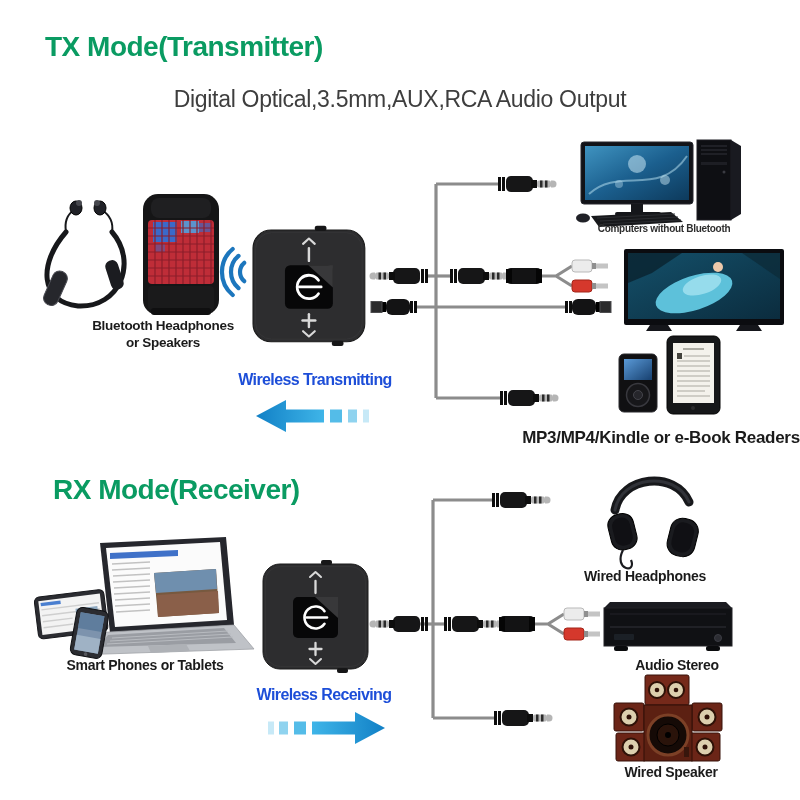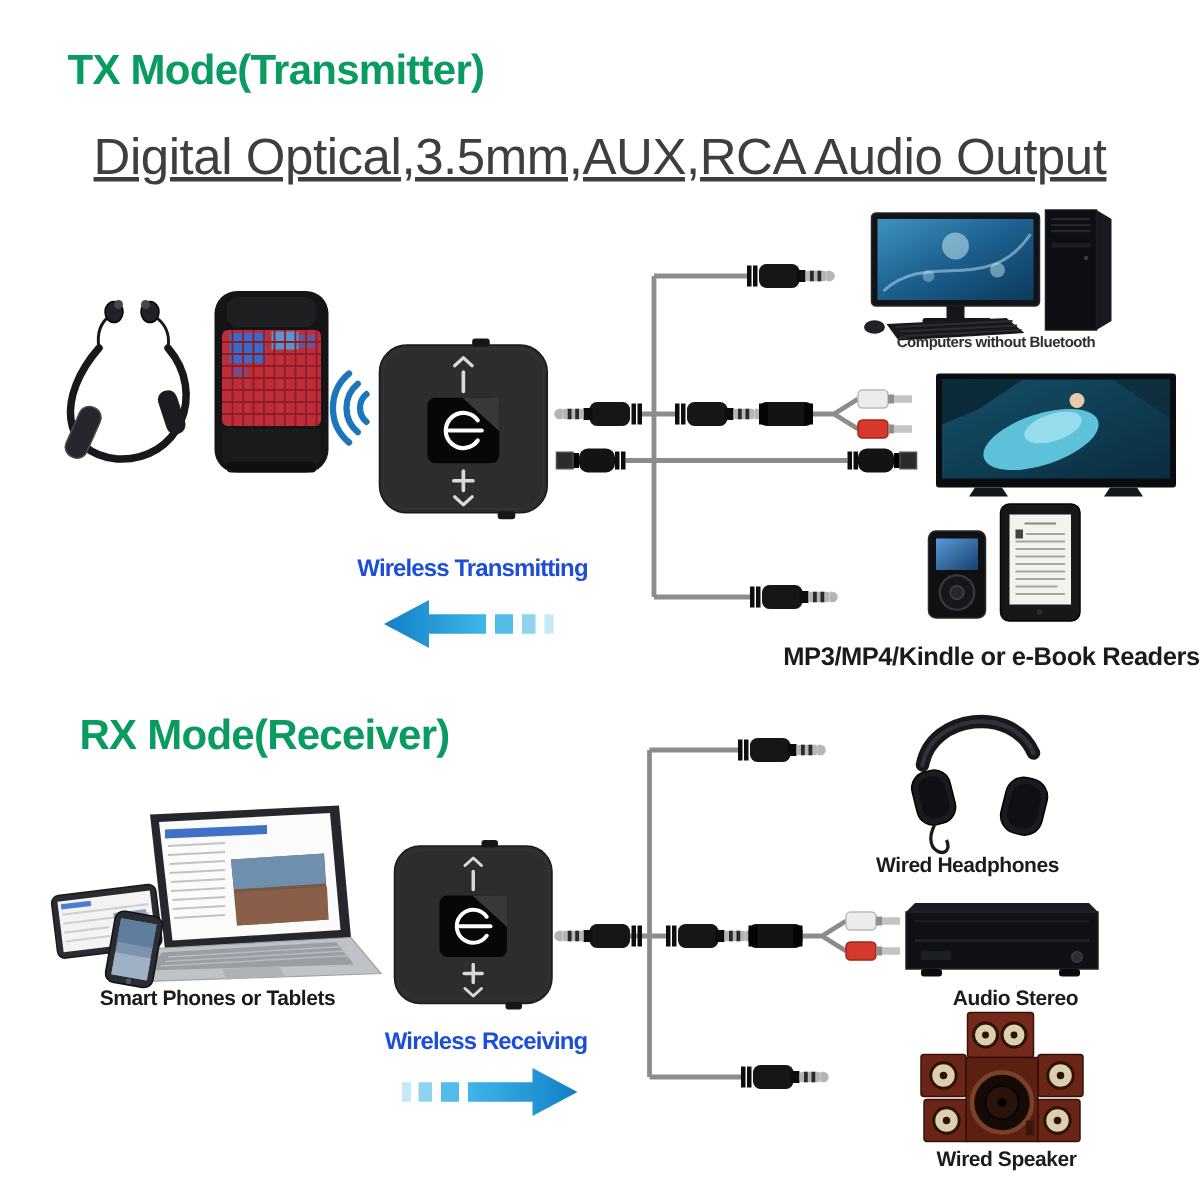--- a/index.html
+++ b/index.html
@@ -1,20 +1,20 @@
 <!DOCTYPE html>
 <html><head>
 <meta charset="utf-8">
 <style>
   html,body{margin:0;padding:0;background:#fff;}
   .stage{position:relative;width:800px;height:800px;background:#fff;
          font-family:"Liberation Sans",sans-serif;overflow:hidden;}
   .abs{position:absolute;}
   .h1{font-weight:bold;font-size:28px;color:#0a9b62;letter-spacing:-0.5px;white-space:nowrap;margin-left:18px;}
-  .subtitle{font-size:34px;color:#3e3e3e;width:800px;text-align:center;letter-spacing:-0.3px;text-decoration:underline;}
+  .subtitle{font-size:23px;color:#3e3e3e;width:800px;text-align:center;letter-spacing:-0.3px;}
   .dlabel{font-weight:bold;font-size:13.5px;color:#1b1b1b;text-align:center;
           transform:translateX(-50%);letter-spacing:-0.3px;line-height:1.25;white-space:nowrap;}
   .small{font-size:10px;font-weight:600;color:#2e2e2e;}
   .mid{font-size:14px;}
   .wless{font-weight:bold;font-size:16px;color:#1d4ed8;transform:translateX(-50%);
          letter-spacing:-0.6px;white-space:nowrap;}
   svg{position:absolute;left:0;top:0;}
 </style>
 </head>
 <body>
@@ -334,20 +334,24 @@
     <circle cx="54" cy="60" r="11" fill="#2a130a" stroke="#000"></circle>
     <circle cx="54" cy="60" r="3" fill="#000"></circle>
     <rect x="70" y="72" width="5" height="10" fill="#38160c"></rect>
   </g>
 </svg>
 
 <div class="abs h1" style="left:27px;top:31px">TX Mode(Transmitter)</div>
 
 <div class="abs subtitle" style="left:0;top:86px">Digital Optical,3.5mm,AUX,RCA Audio Output</div>
 
+<div class="abs dlabel" style="left:163px;top:318px">
+  <span style="display:block">Bluetooth Headphones</span>
+  <span style="display:block">or Speakers</span>
+</div>
 
 <div class="abs wless" style="left:315px;top:371px">Wireless Transmitting</div>
 
 <div class="abs dlabel small" style="left:664px;top:223px">Computers without Bluetooth</div>
 
 <div class="abs dlabel" style="left:661px;top:427px;font-size:17px">MP3/MP4/Kindle or e-Book Readers</div>
 
 <div class="abs dlabel mid" style="left:145px;top:657px">Smart Phones or Tablets</div>
 
 <div class="abs h1" style="left:35px;top:474px">RX Mode(Receiver)</div>

